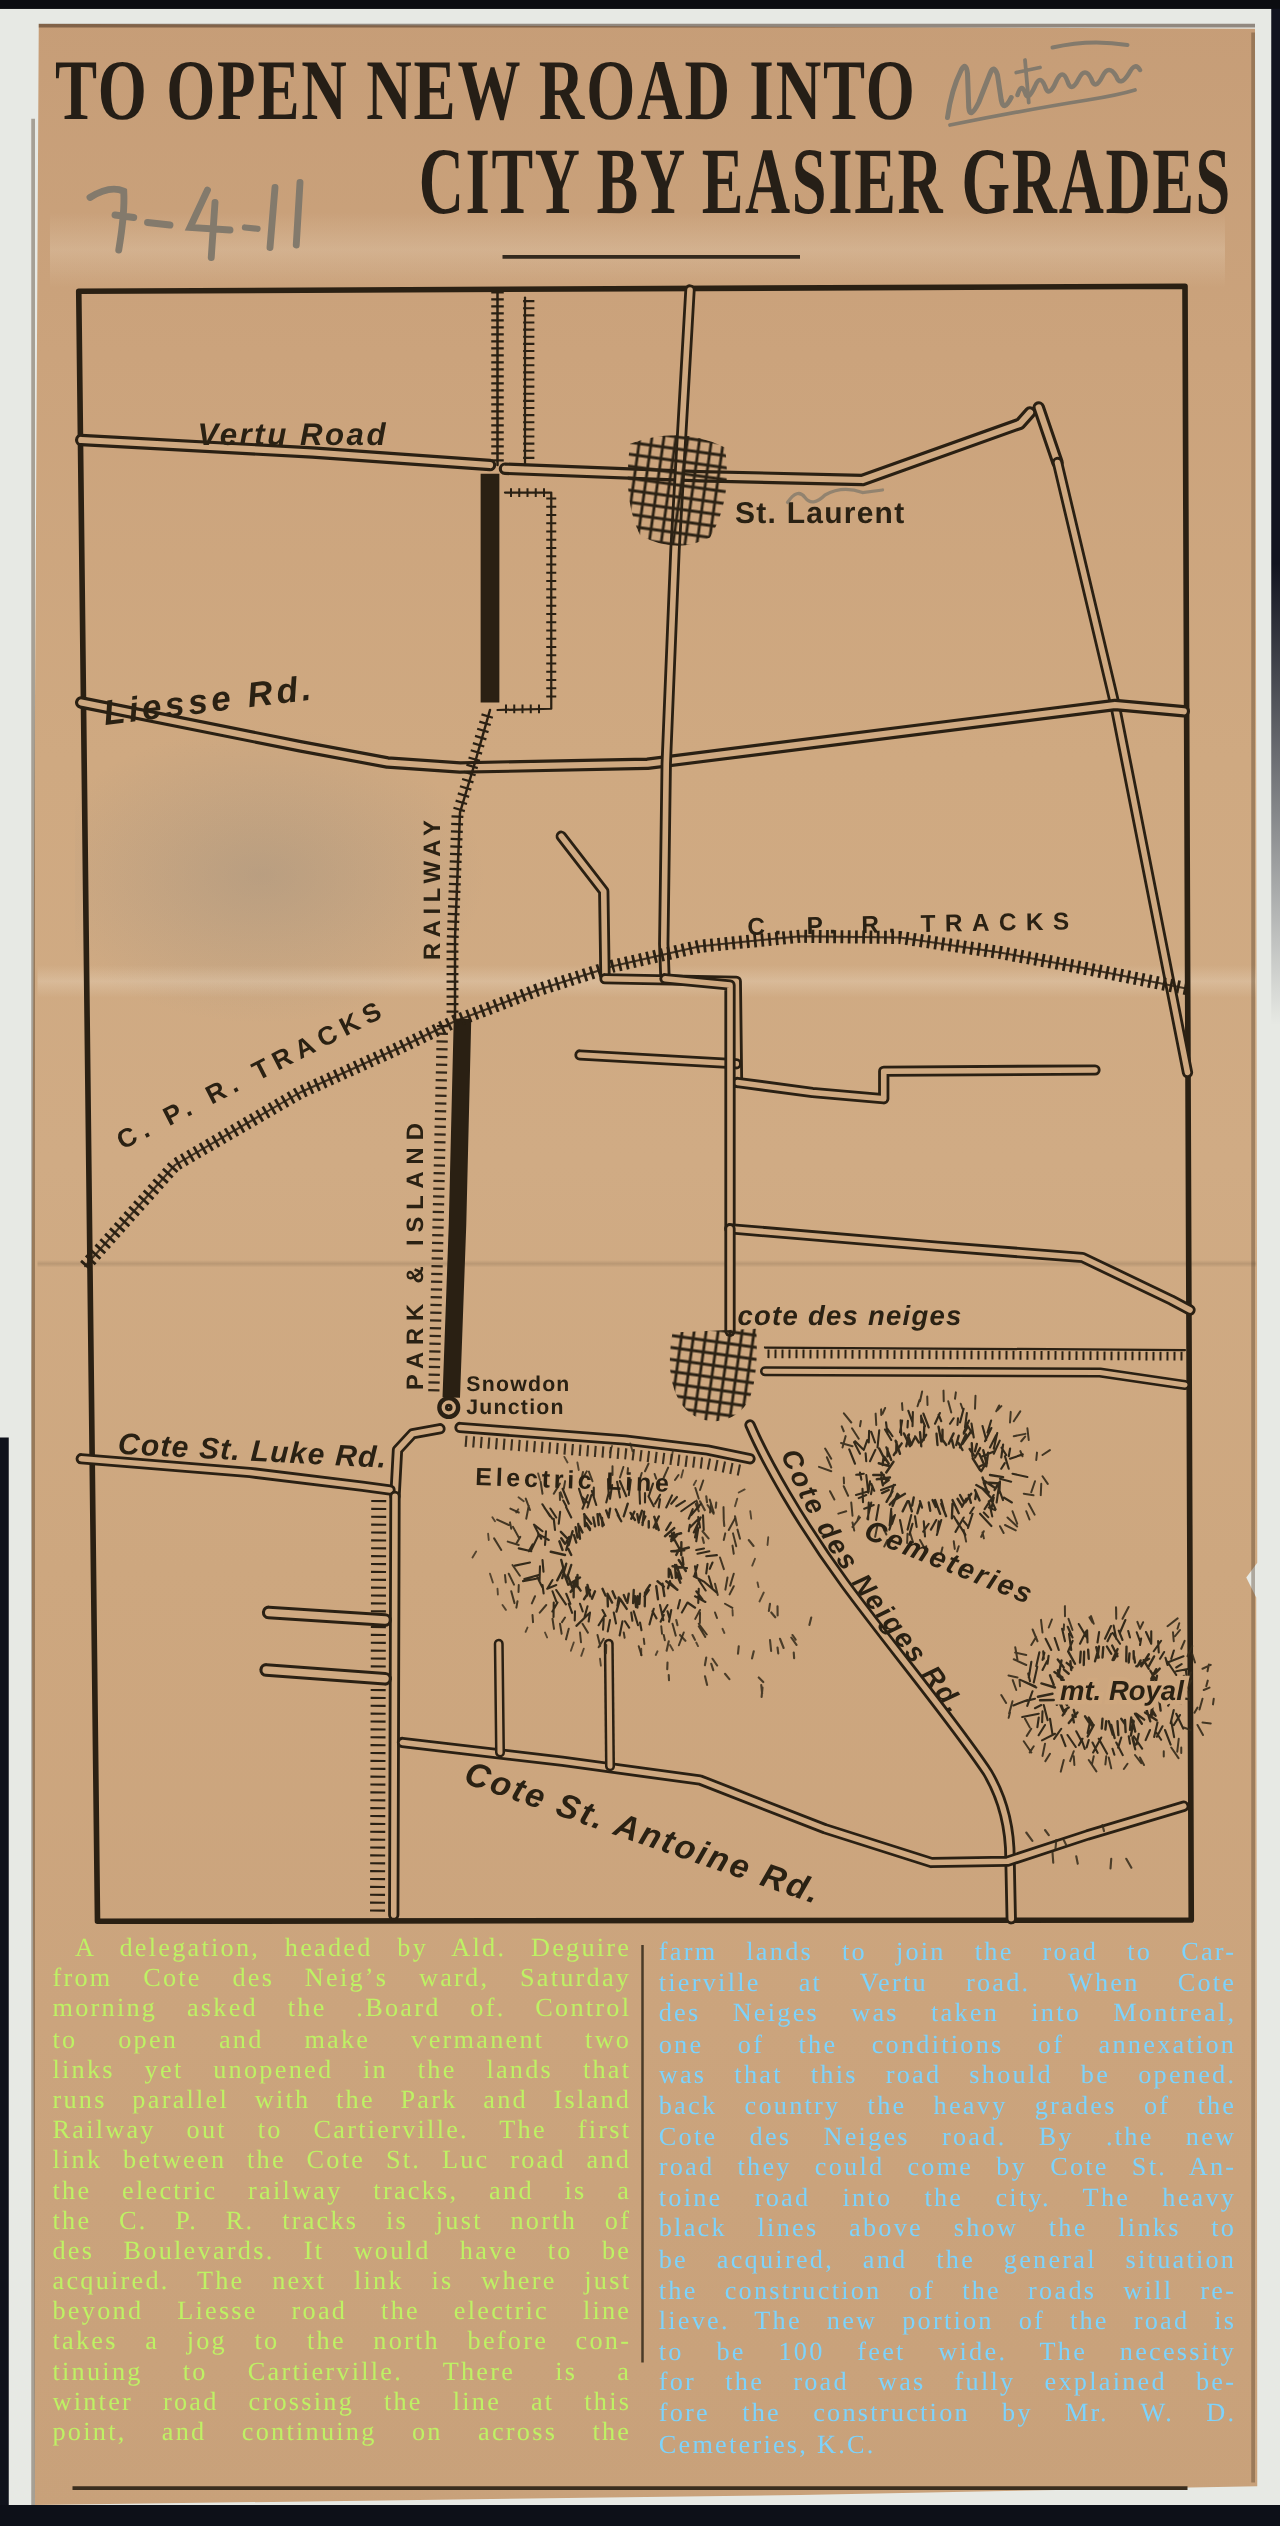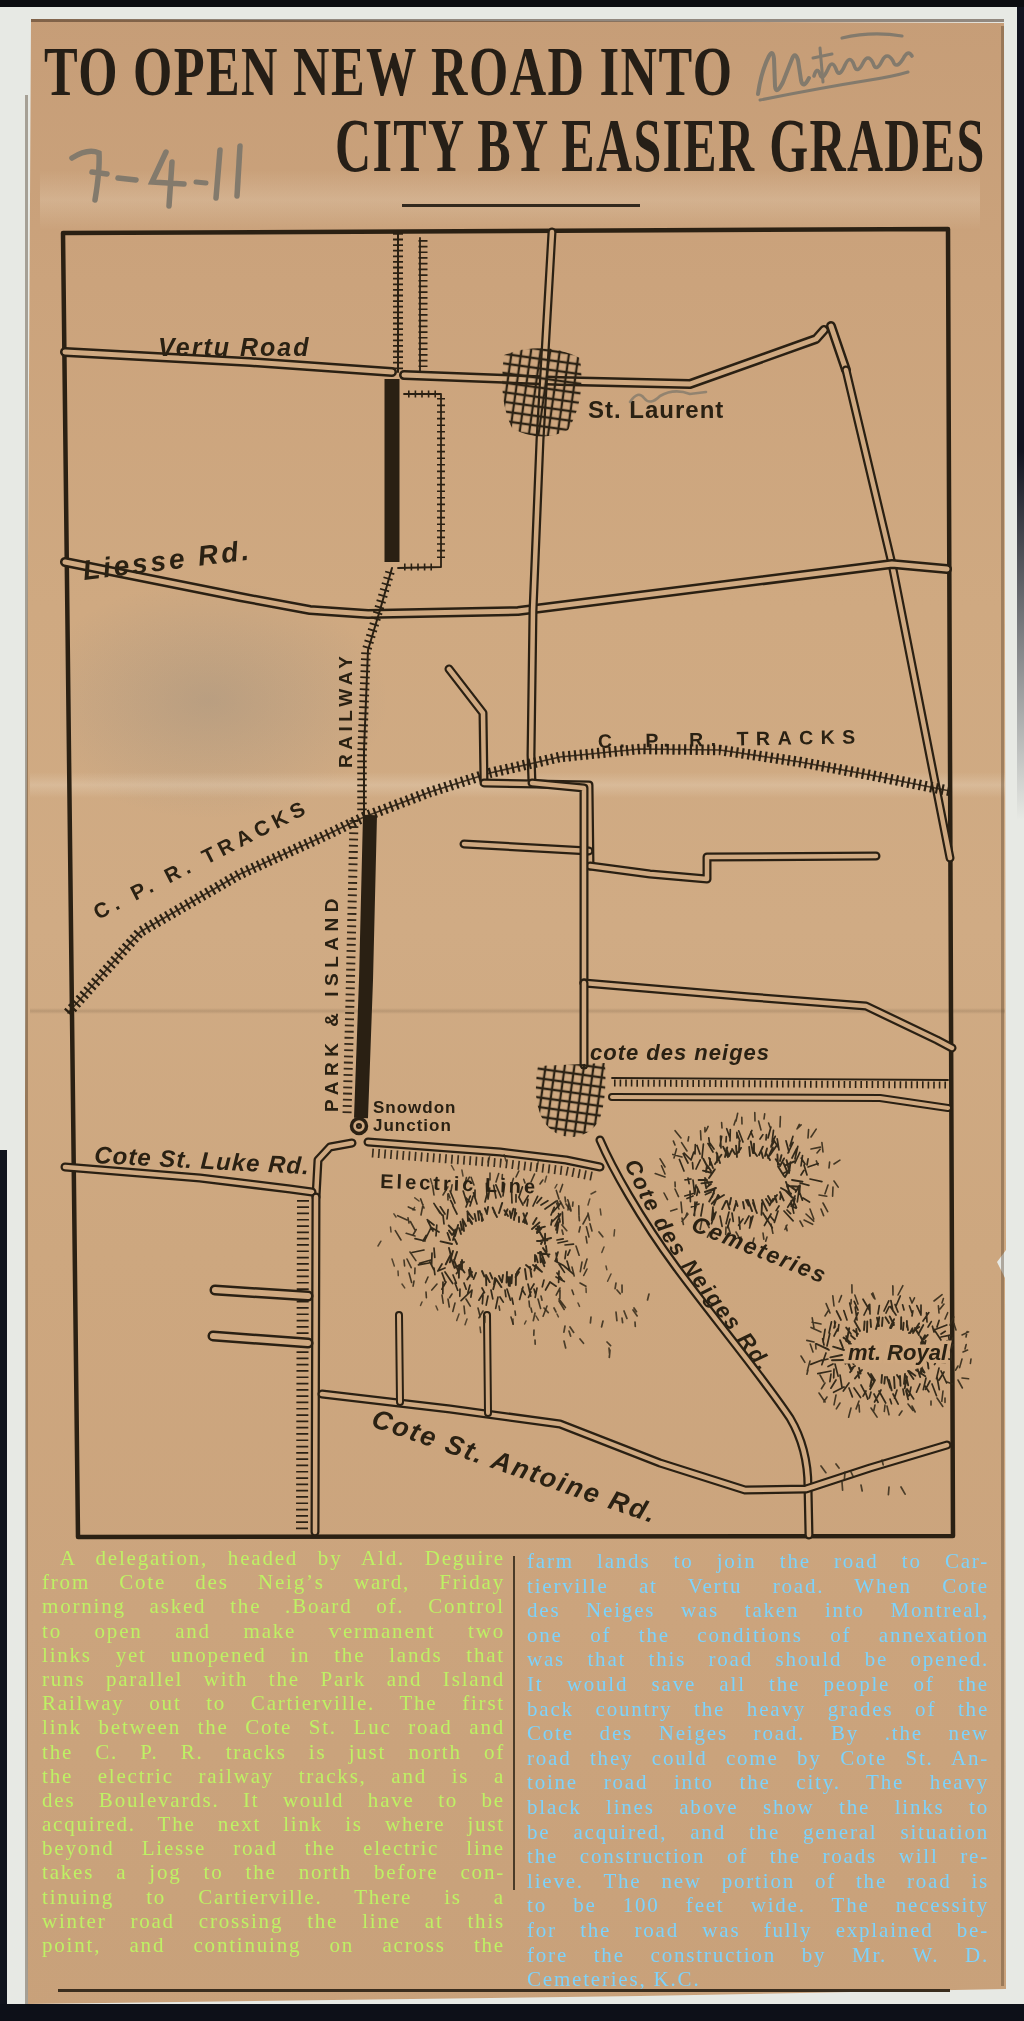--- a/index.html
+++ b/index.html
@@ -231,45 +231,44 @@
 
       <path d="M630 402 Q638 390 644 398 Q650 406 660 396 Q674 388 690 394 L706 392" stroke-width="2.6" opacity=".8"></path>
 
       <path d="M760 100 Q820 88 870 80 Q895 76 908 72" stroke-width="3"></path>
       <path d="M842 38 Q872 31 902 36" stroke-width="3.2"></path>
     </g>
   </svg>
 
 <div class="abs" style="left:42px;top:1546px;width:463px;font:21px 'Liberation Serif',serif;color:#bef264;line-height:24.2px;letter-spacing:1.8px">
 <div style="text-align:justify;text-align-last:justify;padding-left:18px;white-space:normal;overflow:hidden;height:24.2px">A delegation, headed by Ald. Deguire</div>
-<div style="text-align:justify;text-align-last:justify;white-space:normal;overflow:hidden;height:24.2px">from Cote des Neigʼs ward, Friday</div>
+<div style="text-align:justify;text-align-last:justify;white-space:normal;overflow:hidden;height:24.2px">from Cote des Neigʼs ward, Saturday</div>
 <div style="text-align:justify;text-align-last:justify;white-space:normal;overflow:hidden;height:24.2px">morning asked the .Board of. Control</div>
 <div style="text-align:justify;text-align-last:justify;white-space:normal;overflow:hidden;height:24.2px">to open and make ѵermanent two</div>
 <div style="text-align:justify;text-align-last:justify;white-space:normal;overflow:hidden;height:24.2px">links yet unopened in the  lands  that</div>
 <div style="text-align:justify;text-align-last:justify;white-space:normal;overflow:hidden;height:24.2px">runs parallel with the Park and Island</div>
 <div style="text-align:justify;text-align-last:justify;white-space:normal;overflow:hidden;height:24.2px">Railway out to Cartierville.  The first</div>
 <div style="text-align:justify;text-align-last:justify;white-space:normal;overflow:hidden;height:24.2px">link between the Cote St. Luc road and</div>
+<div style="text-align:justify;text-align-last:justify;white-space:normal;overflow:hidden;height:24.2px">the electric railway tracks, and is a</div>
 <div style="text-align:justify;text-align-last:justify;white-space:normal;overflow:hidden;height:24.2px">the C. P. R. tracks is just north of</div>
-<div style="text-align:justify;text-align-last:justify;white-space:normal;overflow:hidden;height:24.2px">the electric railway tracks, and is a</div>
 <div style="text-align:justify;text-align-last:justify;white-space:normal;overflow:hidden;height:24.2px">des Boulevards.  It would have to be</div>
 <div style="text-align:justify;text-align-last:justify;white-space:normal;overflow:hidden;height:24.2px">acquired.  The next link is where just</div>
 <div style="text-align:justify;text-align-last:justify;white-space:normal;overflow:hidden;height:24.2px">beyond Liesse road the electric line</div>
 <div style="text-align:justify;text-align-last:justify;white-space:normal;overflow:hidden;height:24.2px">takes a jog to the north before con-</div>
 <div style="text-align:justify;text-align-last:justify;white-space:normal;overflow:hidden;height:24.2px">tinuing to Cartierville.   There is  a</div>
 <div style="text-align:justify;text-align-last:justify;white-space:normal;overflow:hidden;height:24.2px">winter road crossing the line at this</div>
 <div style="text-align:justify;text-align-last:justify;white-space:normal;overflow:hidden;height:24.2px">point, and continuing on across the</div>
 </div>
 
 <div class="abs" style="left:527px;top:1549px;width:462px;font:21px 'Liberation Serif',serif;color:#7dd3fc;line-height:24.6px;letter-spacing:1.8px">
 <div style="text-align:justify;text-align-last:justify;white-space:normal;overflow:hidden;height:24.6px">farm lands to join the road to Car-</div>
 <div style="text-align:justify;text-align-last:justify;white-space:normal;overflow:hidden;height:24.6px">tierville at Vertu road.  When Cote</div>
 <div style="text-align:justify;text-align-last:justify;white-space:normal;overflow:hidden;height:24.6px">des Neiges was taken into Montreal,</div>
 <div style="text-align:justify;text-align-last:justify;white-space:normal;overflow:hidden;height:24.6px">one of the conditions of annexation</div>
 <div style="text-align:justify;text-align-last:justify;white-space:normal;overflow:hidden;height:24.6px">was that this road should be opened.</div>
-<div style="text-align:justify;text-align-last:justify;white-space:normal;overflow:hidden;height:24.6px">It would save all the people of  the</div>
 <div style="text-align:justify;text-align-last:justify;white-space:normal;overflow:hidden;height:24.6px">back country the heavy grades of the</div>
 <div style="text-align:justify;text-align-last:justify;white-space:normal;overflow:hidden;height:24.6px">Cote des Neiges road.  By .the  new</div>
 <div style="text-align:justify;text-align-last:justify;white-space:normal;overflow:hidden;height:24.6px">road they could come by Cote St. An-</div>
 <div style="text-align:justify;text-align-last:justify;white-space:normal;overflow:hidden;height:24.6px">toine road into the city.  The heavy</div>
 <div style="text-align:justify;text-align-last:justify;white-space:normal;overflow:hidden;height:24.6px">black lines above show the links to</div>
 <div style="text-align:justify;text-align-last:justify;white-space:normal;overflow:hidden;height:24.6px">be acquired, and the general situation</div>
 <div style="text-align:justify;text-align-last:justify;white-space:normal;overflow:hidden;height:24.6px">the construction of the roads will re-</div>
 <div style="text-align:justify;text-align-last:justify;white-space:normal;overflow:hidden;height:24.6px">lieve.  The new portion of the road is</div>
 <div style="text-align:justify;text-align-last:justify;white-space:normal;overflow:hidden;height:24.6px">to  be  100  feet wide.   The necessity</div>
 <div style="text-align:justify;text-align-last:justify;white-space:normal;overflow:hidden;height:24.6px">for the road was fully explained be-</div>

